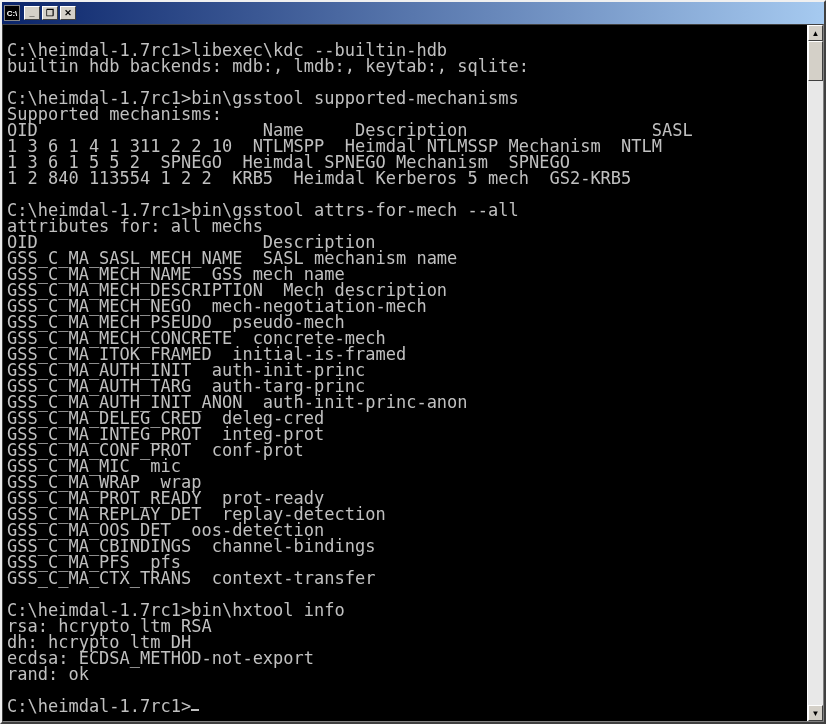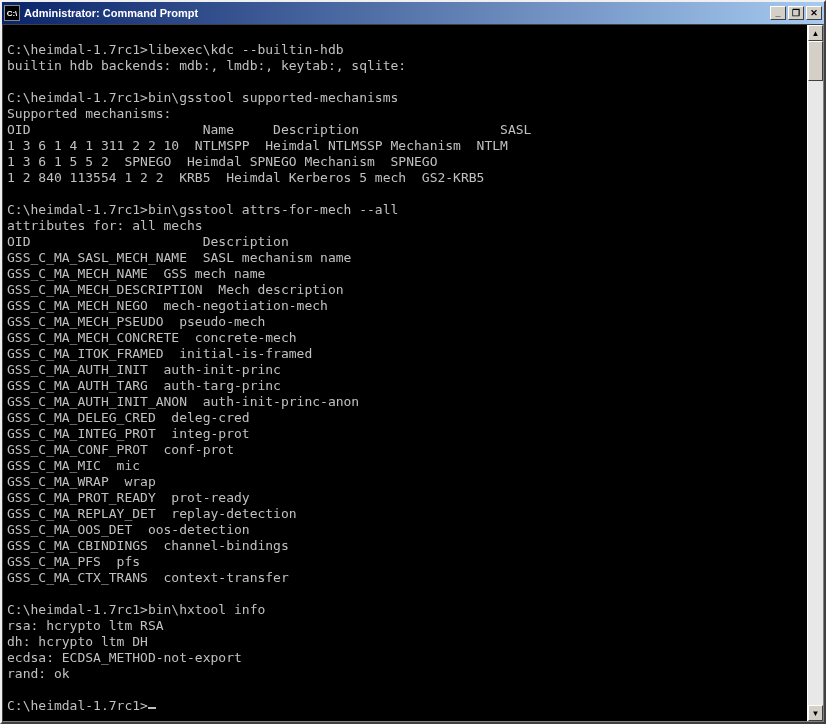--- a/index.html
+++ b/index.html
@@ -70,21 +70,21 @@
     background: #d4d0c8;
     border: 1px solid #808080;
     border-top-color: #404040;
     border-left-color: #404040;
   }
   .console {
     flex: 1;
     background: #000;
     color: #c0c0c0;
     font-family: 'Lucida Console', Consolas, monospace;
-    font-size: 13px;
+    font-size: 17px;
     line-height: 16px;
     padding: 1px 4px;
     white-space: pre;
     overflow: hidden;
   }
   .scrollbar {
     width: 16px;
     background: #d4d0c8;
     display: flex;
     flex-direction: column;
@@ -127,21 +127,20 @@
     vertical-align: baseline;
     margin-bottom: 1px;
   }
 </style>
 </head>
 <body>
 
 <div class="window">
   <div class="titlebar">
     <div class="titlebar-icon">C:\</div>
-    <div class="titlebar-text">Administrator: Command Prompt</div>
     <div class="titlebar-buttons">
       <div class="tb-btn">_</div>
       <div class="tb-btn">❐</div>
       <div class="tb-btn">✕</div>
     </div>
   </div>
   <div class="console-wrap">
     <div class="console" id="console"><span></span>
 <span>C:\heimdal-1.7rc1&gt;libexec\kdc --builtin-hdb</span>
 <span>builtin hdb backends: mdb:, lmdb:, keytab:, sqlite:</span>

